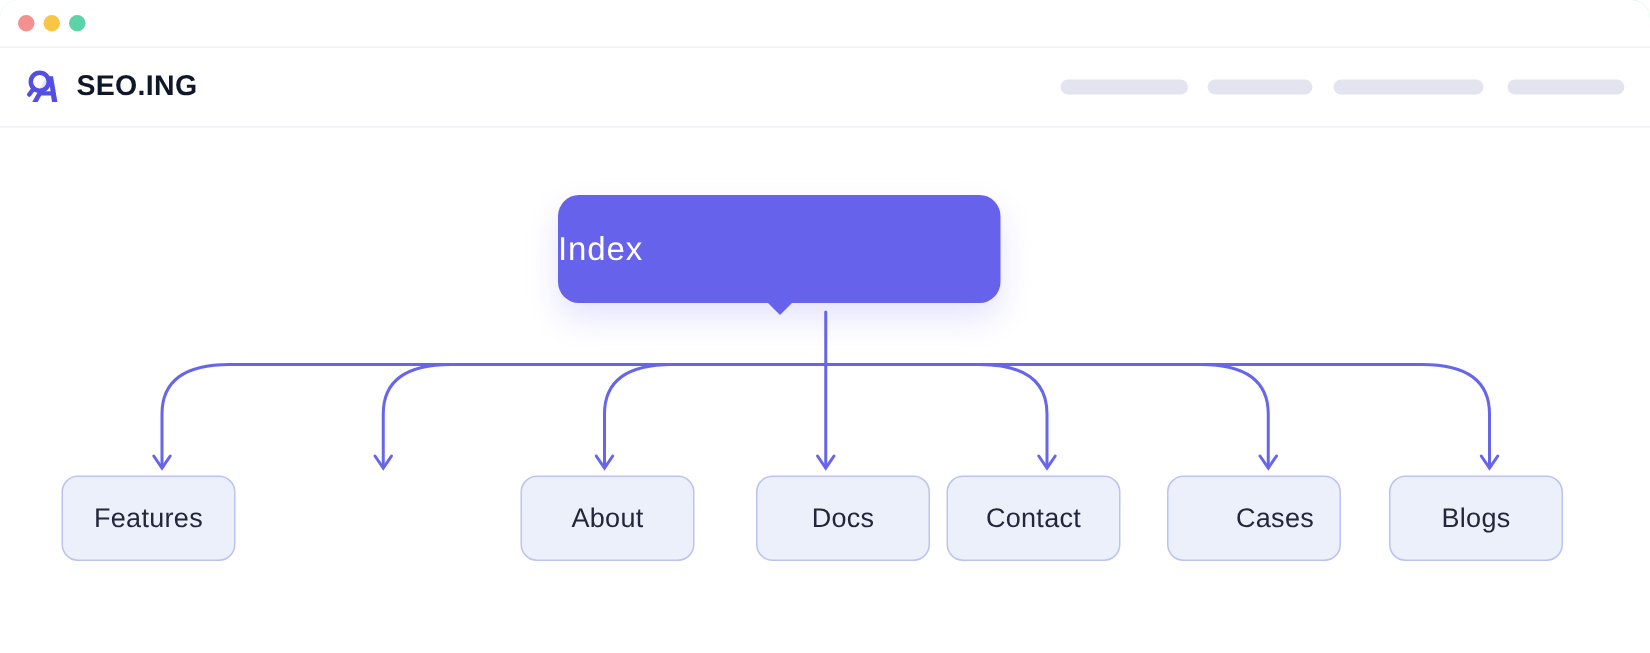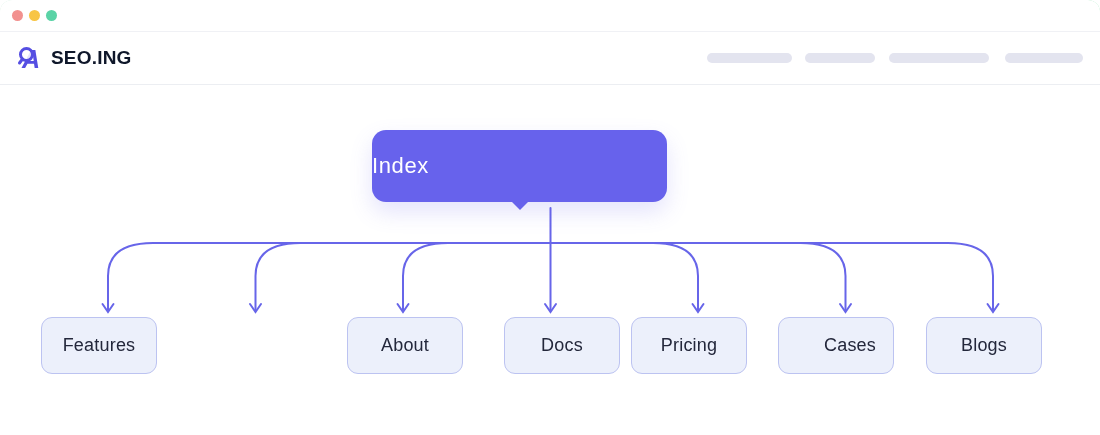--- a/index.html
+++ b/index.html
@@ -144,21 +144,21 @@
     <div class="child-node c0">
       <span class="label">Features</span>
     </div>
     <div class="child-node c2">
       <span class="label">About</span>
     </div>
     <div class="child-node c3">
       <span class="label">Docs</span>
     </div>
     <div class="child-node c4">
-      <span class="label">Pricing</span>
+      <span class="label">Contact</span>
     </div>
     <div class="child-node c5">
       <span class="label">Cases</span>
     </div>
     <div class="child-node c6">
       <span class="label">Blogs</span>
     </div>
 
   </div>
 </div>

